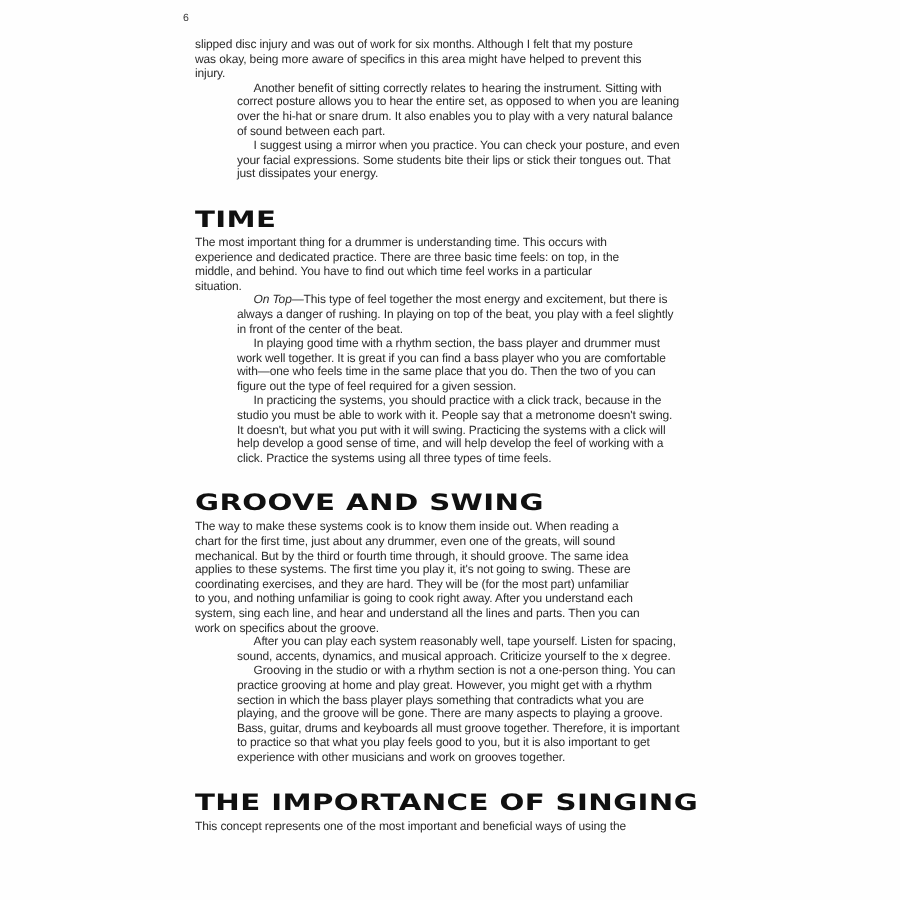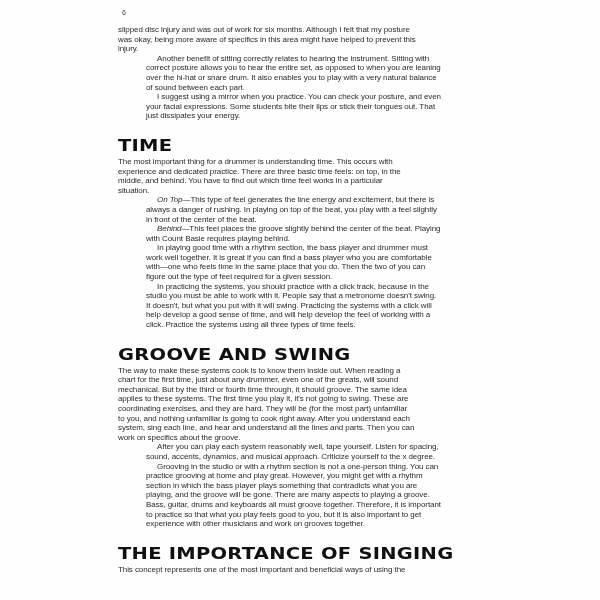--- a/index.html
+++ b/index.html
@@ -20,21 +20,21 @@
   }
   #page-number {
     position: absolute;
     left: 122px;
     top: 9px;
     font-size: 7px;
     color: #3a3a3a;
   }
   #content-column {
     position: absolute;
-    left: 118px;
+    left: 130px;
     top: 25px;
     width: 364px;
   }
   .para {
     margin: 0;
     font-size: 8px;
     line-height: 9.6px;
     letter-spacing: -0.08px;
     white-space: pre-line;
     color: #2b2b2b;
@@ -77,25 +77,23 @@
         <p class="para indent"><span>I suggest using a mirror when you practice. You can check your posture, and even
 your facial expressions. Some students bite their lips or stick their tongues out. That
 just dissipates your energy.</span></p>
       </section>
       <section>
         <h2 class="heading">TIME</h2>
         <p class="para"><span>The most important thing for a drummer is understanding time. This occurs with
 experience and dedicated practice. There are three basic time feels: on top, in the
 middle, and behind. You have to find out which time feel works in a particular
 situation.</span></p>
-        <p class="para indent"><i>On Top</i><span>—This type of feel generates the line energy and excitement, but there is
+        <p class="para indent"><i>On Top</i><span>—This type of feel together the most energy and excitement, but there is
 always a danger of rushing. In playing on top of the beat, you play with a feel slightly
 in front of the center of the beat.</span></p>
-        <p class="para indent"><i>Behind</i><span>—This feel places the groove slightly behind the center of the beat. Playing
-with Count Basie requires playing behind.</span></p>
         <p class="para indent"><span>In playing good time with a rhythm section, the bass player and drummer must
 work well together. It is great if you can find a bass player who you are comfortable
 with—one who feels time in the same place that you do. Then the two of you can
 figure out the type of feel required for a given session.</span></p>
         <p class="para indent"><span>In practicing the systems, you should practice with a click track, because in the
 studio you must be able to work with it. People say that a metronome doesn't swing.
 It doesn't, but what you put with it will swing. Practicing the systems with a click will
 help develop a good sense of time, and will help develop the feel of working with a
 click. Practice the systems using all three types of time feels.</span></p>
       </section>

